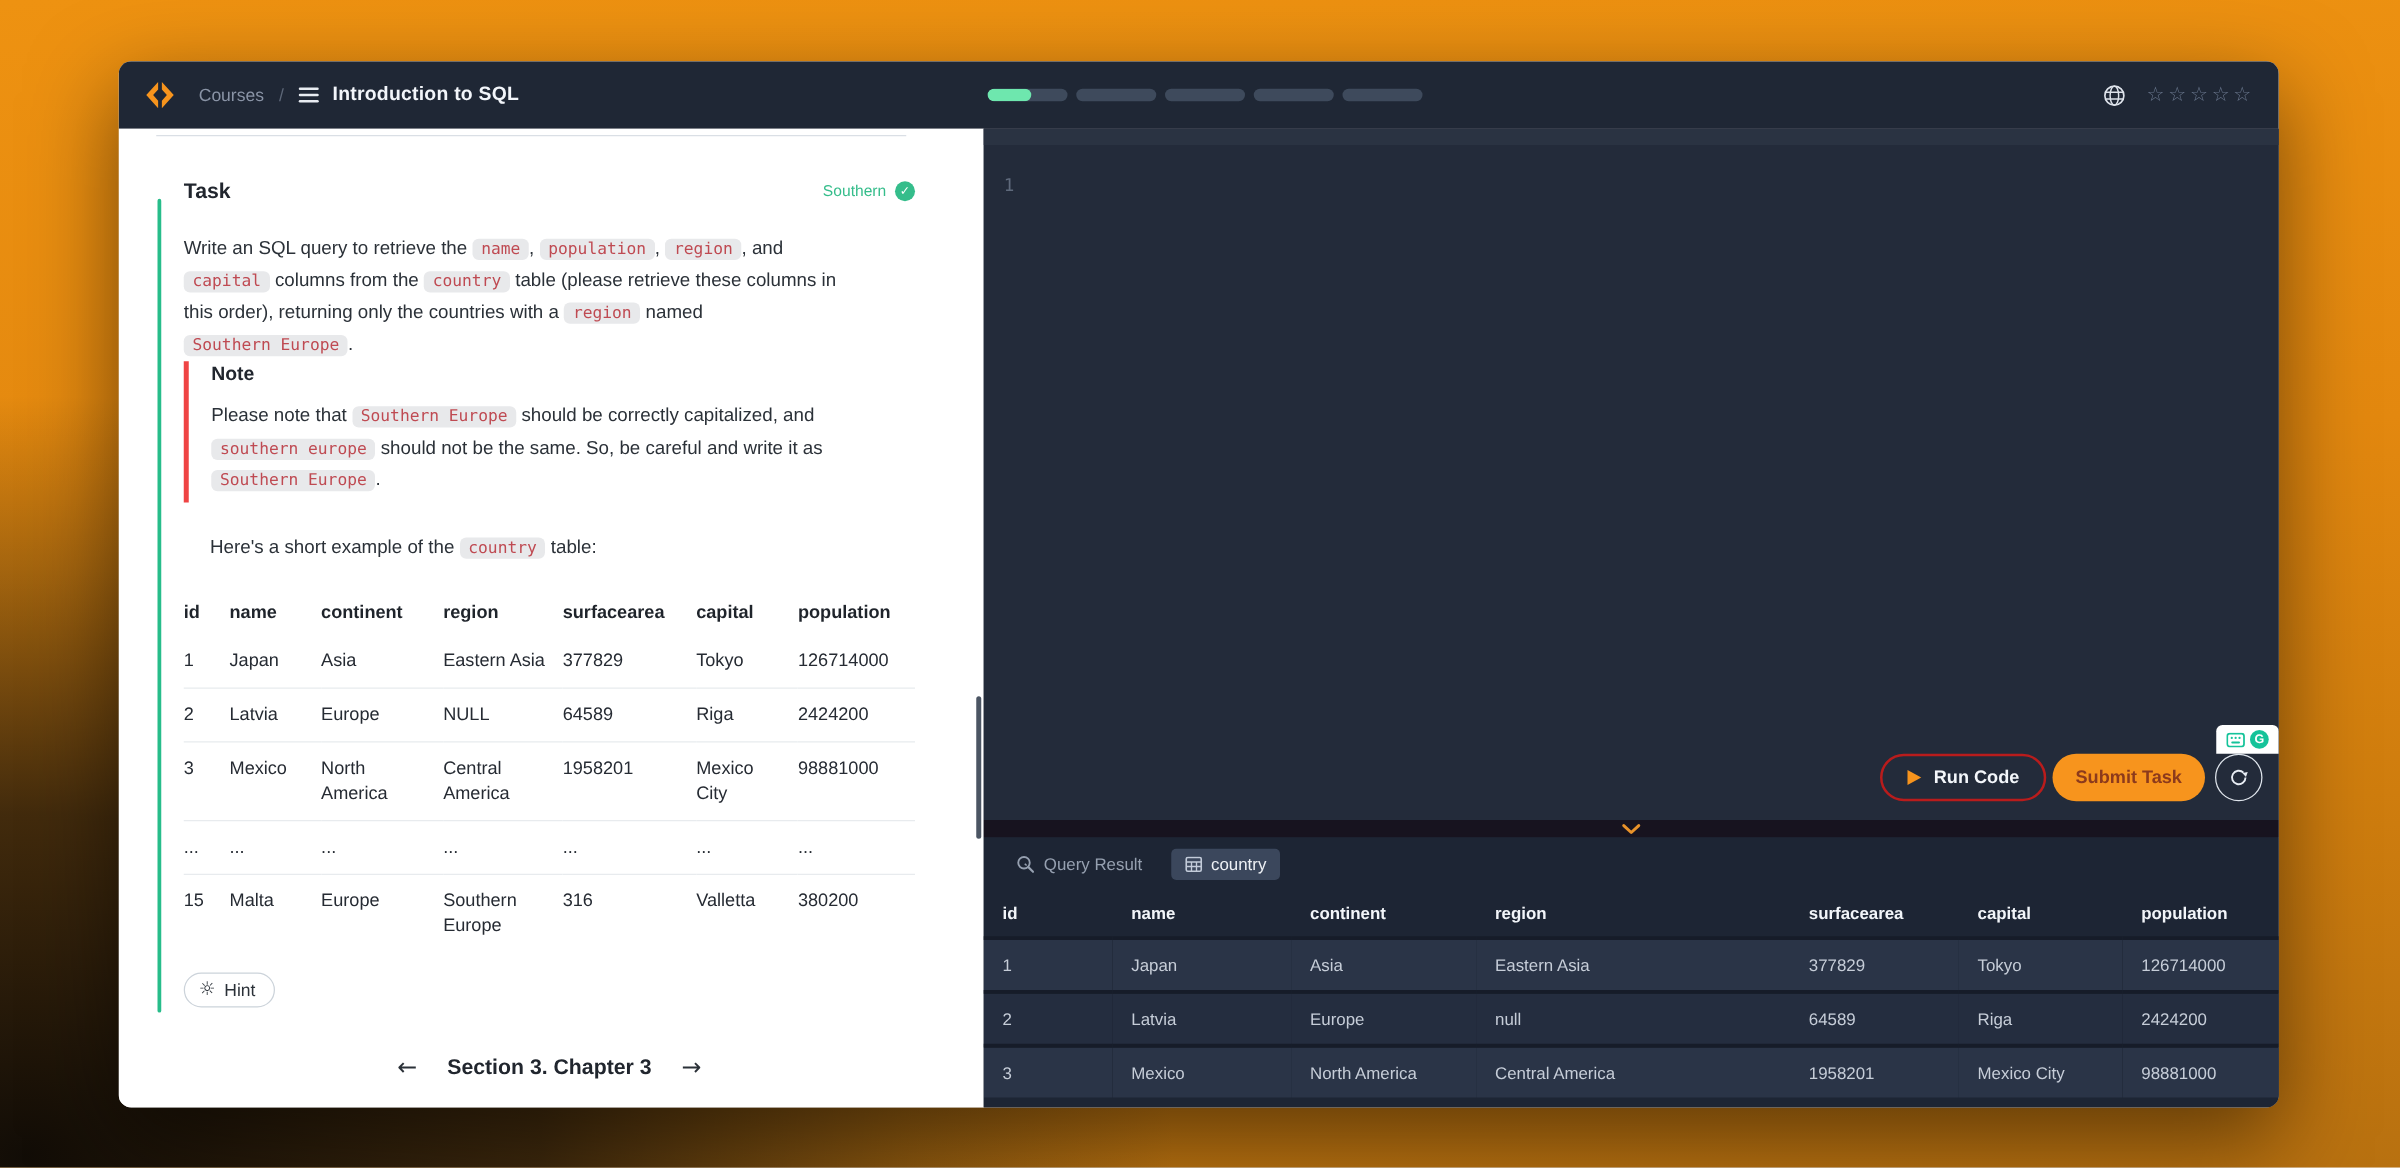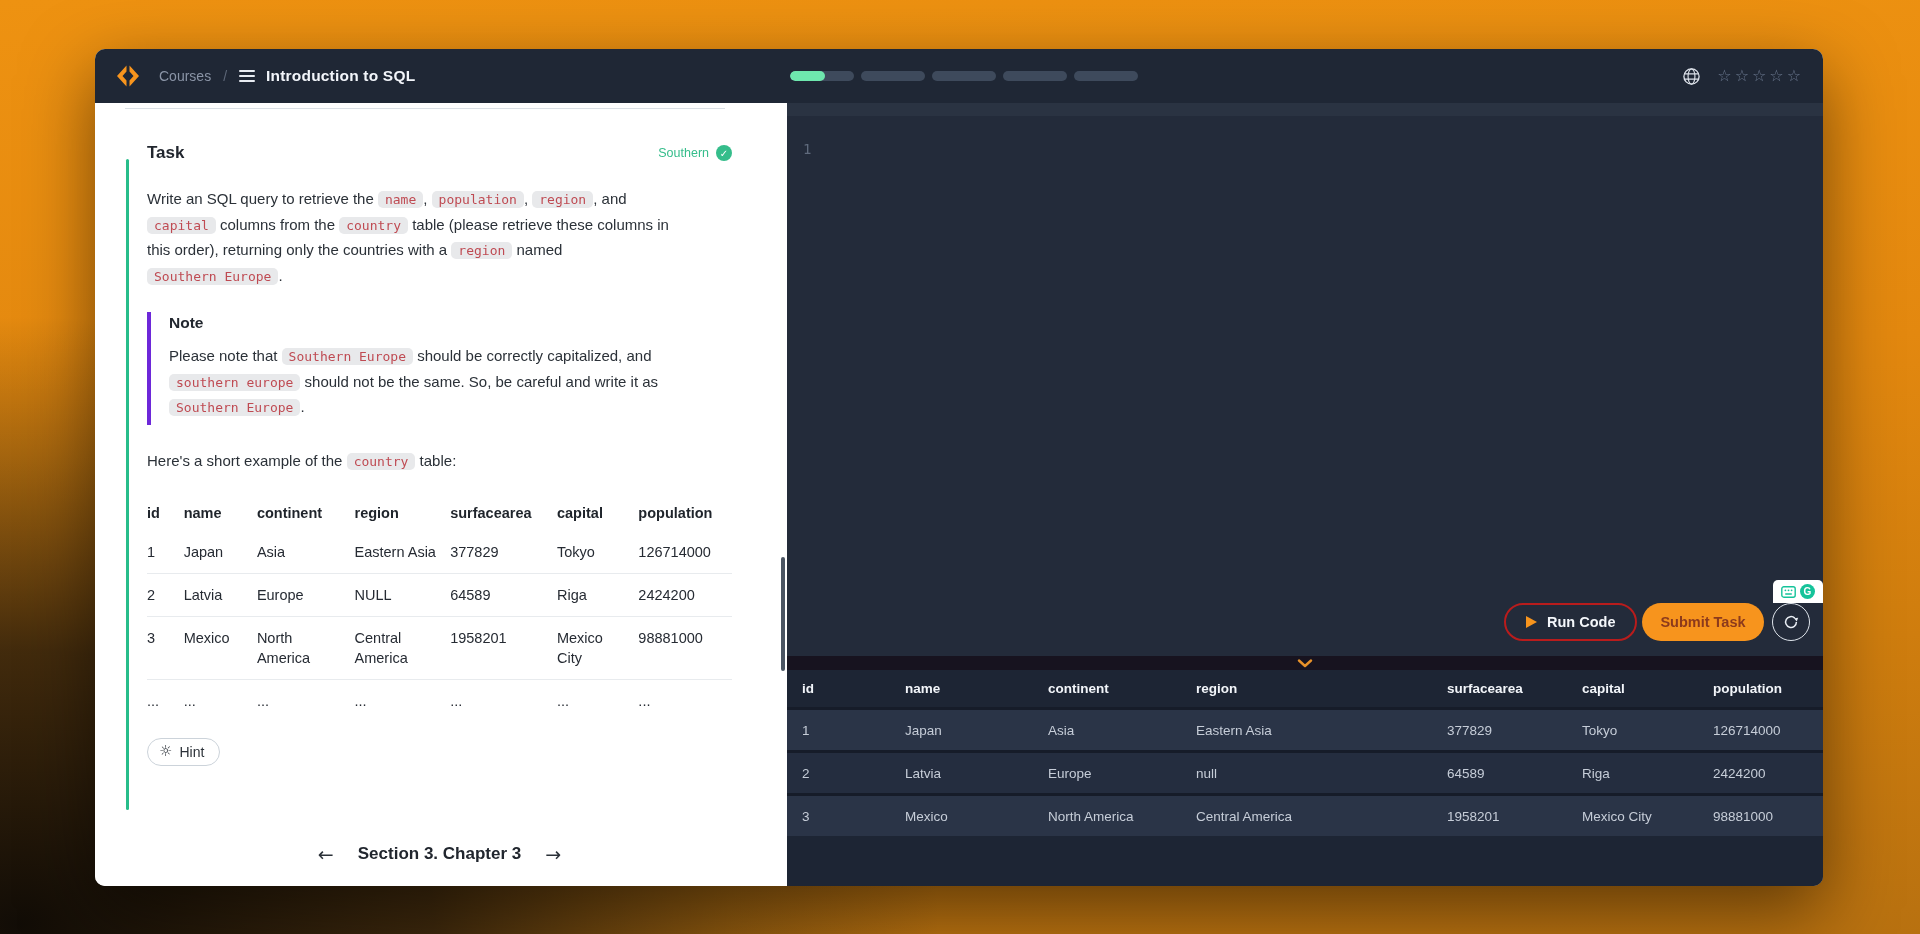--- a/index.html
+++ b/index.html
@@ -35,24 +35,24 @@
   .green-rail{position:absolute;left:31px;top:56px;width:3px;height:651px;background:#27bd8a;border-radius:2px;}
   .task{position:absolute;left:52px;top:14px;width:585px;color:#2b3138;}
   .task-head{display:flex;justify-content:space-between;margin-top:26px;}
   .task-title{font-size:17px;font-weight:bold;color:#21262e;}
   .status{display:flex;align-items:center;gap:7px;color:#35bd8b;font-size:12.5px;}
   .status-check{width:16px;height:16px;border-radius:50%;background:#35bd8b;color:#fff;
     display:flex;align-items:center;justify-content:center;font-size:10px;font-family:"DejaVu Sans",sans-serif;}
   .para{margin-top:24px;width:533px;font-size:15px;line-height:24.5px;color:#2b3138;}
   .chip{font-family:"DejaVu Sans Mono",monospace;font-size:13px;background:#e8e9eb;color:#bf4a52;
     padding:1px 7px;border-radius:5px;white-space:nowrap;}
-  .note{margin-top:23px;border-left:4px solid #6d28d9;padding:2px 0 4px 18px;width:505px;}
+  .note{border-left:4px solid #ef4444;padding:2px 0 4px 18px;width:505px;}
   .note-title{font-size:15.5px;font-weight:bold;color:#21262e;}
   .note-body{margin-top:12px;font-size:15px;line-height:24.5px;color:#2b3138;}
-  .ex-intro{margin-top:24px;font-size:15px;line-height:24px;}
+  .ex-intro{margin-top:24px;font-size:15px;line-height:24px;margin-left:21px;}
   .ex-table{margin-top:21px;width:585px;border-collapse:collapse;table-layout:fixed;}
   .ex-table th{font-size:14.5px;font-weight:bold;color:#1f242b;text-align:left;padding:10px 8px 10px 0;}
   .ex-table td{font-size:14.5px;color:#262b33;text-align:left;padding:11px 8px 11px 0;vertical-align:top;line-height:20px;}
   .ex-table tbody tr:not(:first-child) td{border-top:1px solid #e8ebee;}
   .hint-btn{margin-top:16px;display:inline-flex;align-items:center;gap:7px;
     border:1px solid #ccd3da;border-radius:17px;padding:5px 15px 5px 11px;background:#fff;
     font-size:14px;color:#2b3138;cursor:pointer;}
   .bulb{font-family:"DejaVu Sans",sans-serif;font-size:15px;color:#2b3138;line-height:1;}
   .chapter-nav{position:absolute;left:52px;bottom:22px;width:585px;display:flex;
     align-items:center;justify-content:center;gap:24px;}
@@ -217,20 +217,29 @@
               </tr>
               <tr>
                 <td>...</td>
                 <td>...</td>
                 <td>...</td>
                 <td>...</td>
                 <td>...</td>
                 <td>...</td>
                 <td>...</td>
               </tr>
+              <tr>
+                <td>15</td>
+                <td>Malta</td>
+                <td>Europe</td>
+                <td>Southern Europe</td>
+                <td>316</td>
+                <td>Valletta</td>
+                <td>380200</td>
+              </tr>
             </tbody>
         </table>
 
         <button class="hint-btn">
           <span class="bulb">☼</span>
           <span>Hint</span>
         </button>
       </div>
 
       <div class="chapter-nav">
@@ -272,20 +281,40 @@
         </button>
       </div>
 
       <div class="divider">
         <svg width="16" height="9" viewBox="0 0 16 9">
           <polyline points="2,1.5 8,7 14,1.5" fill="none" stroke="#e8922a" stroke-width="2.4" stroke-linecap="round" stroke-linejoin="round"></polyline>
         </svg>
       </div>
 
       <div class="results">
+        <div class="tabbar">
+          <span class="tab tab-inactive">
+            <svg width="15" height="15" viewBox="0 0 15 15">
+              <circle cx="6.2" cy="6.2" r="4.6" fill="none" stroke="#96a0b0" stroke-width="1.5"></circle>
+              <line x1="9.7" y1="9.7" x2="13.4" y2="13.4" stroke="#96a0b0" stroke-width="1.7" stroke-linecap="round"></line>
+              <line x1="6.8" y1="7" x2="8.3" y2="8.4" stroke="#96a0b0" stroke-width="1.3"></line>
+            </svg>
+            <span>Query Result</span>
+          </span>
+          <span class="tab tab-active">
+            <svg width="14" height="13" viewBox="0 0 14 13">
+              <rect x="1" y="1" width="12" height="11" rx="1.2" fill="none" stroke="#c3ccda" stroke-width="1.3"></rect>
+              <line x1="1" y1="4.6" x2="13" y2="4.6" stroke="#c3ccda" stroke-width="1.1"></line>
+              <line x1="1" y1="8.2" x2="13" y2="8.2" stroke="#c3ccda" stroke-width="1.1"></line>
+              <line x1="5.2" y1="4.6" x2="5.2" y2="12" stroke="#c3ccda" stroke-width="1.1"></line>
+              <line x1="9.2" y1="4.6" x2="9.2" y2="12" stroke="#c3ccda" stroke-width="1.1"></line>
+            </svg>
+            <span>country</span>
+          </span>
+        </div>
 
         <table class="res-table">
           <colgroup>
             <col style="width:103px">
               <col style="width:143px">
               <col style="width:148px">
             <col style="width:251px">
               <col style="width:135px">
               <col style="width:131px">
               <col>

